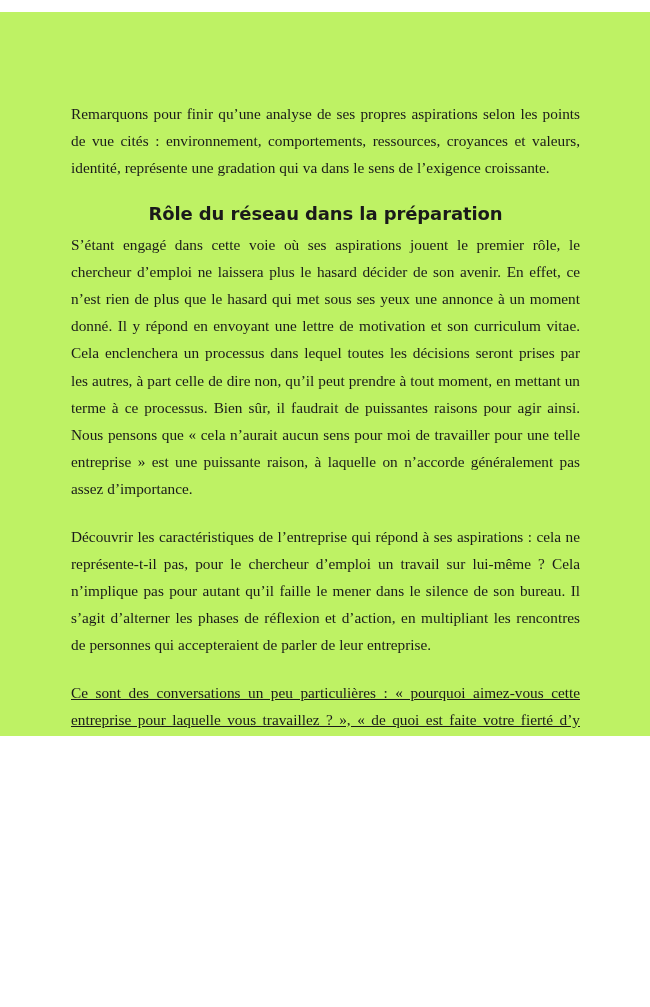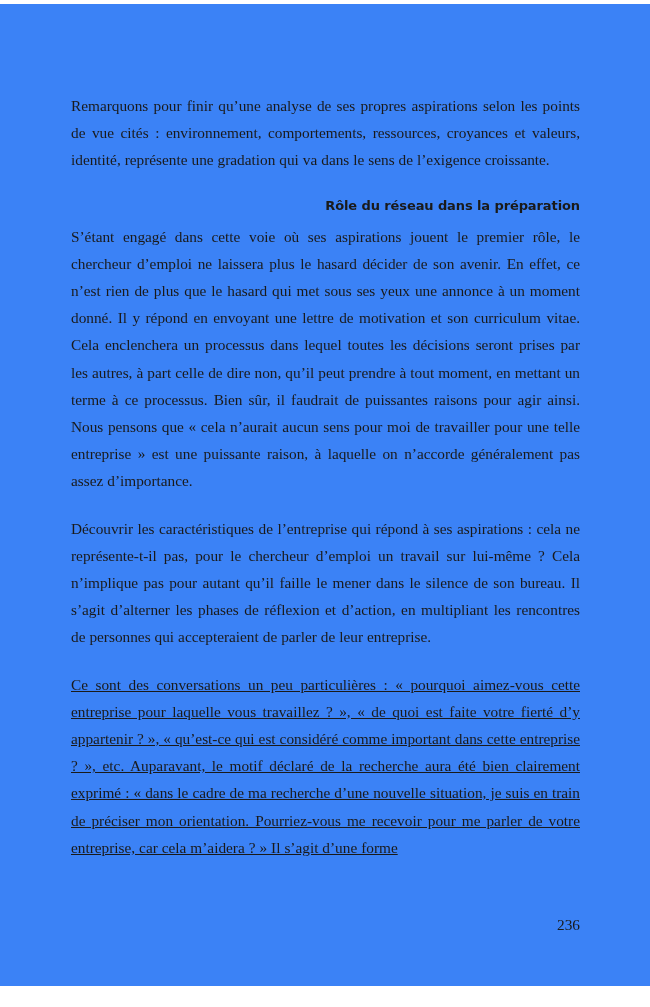--- a/index.html
+++ b/index.html
@@ -8,23 +8,23 @@
     padding: 0;
     background: #ffffff;
   }
   body {
     font-family: "Liberation Serif", "DejaVu Serif", serif;
     color: #1a1a1a;
   }
   .page {
     position: relative;
     width: 650px;
-    height: 982px;
-    margin: 4px auto;
-    background: #3b82f6;
+    height: 724px;
+    margin: 12px auto;
+    background: #bef264;
     overflow: hidden;
     box-sizing: border-box;
   }
   .content {
     position: absolute;
     left: 71px;
     top: 88px;
     width: 509px;
   }
   .para {
@@ -36,24 +36,24 @@
     hyphens: manual;
     word-spacing: 0.01em;
   }
   .para:last-of-type {
     margin-bottom: 0;
     text-decoration: underline;
   }
   .section-heading {
     font-family: "DejaVu Sans", "Liberation Sans", sans-serif;
     font-weight: bold;
-    font-size: 13px;
+    font-size: 18px;
     line-height: 24px;
     margin: 14px 0 5px 0;
-    text-align: right;
+    text-align: center;
     letter-spacing: -0.1px;
   }
   .folio {
     position: absolute;
     left: 71px;
     width: 509px;
     top: 911px;
     text-align: right;
     font-size: 15.3px;
     line-height: 20px;

